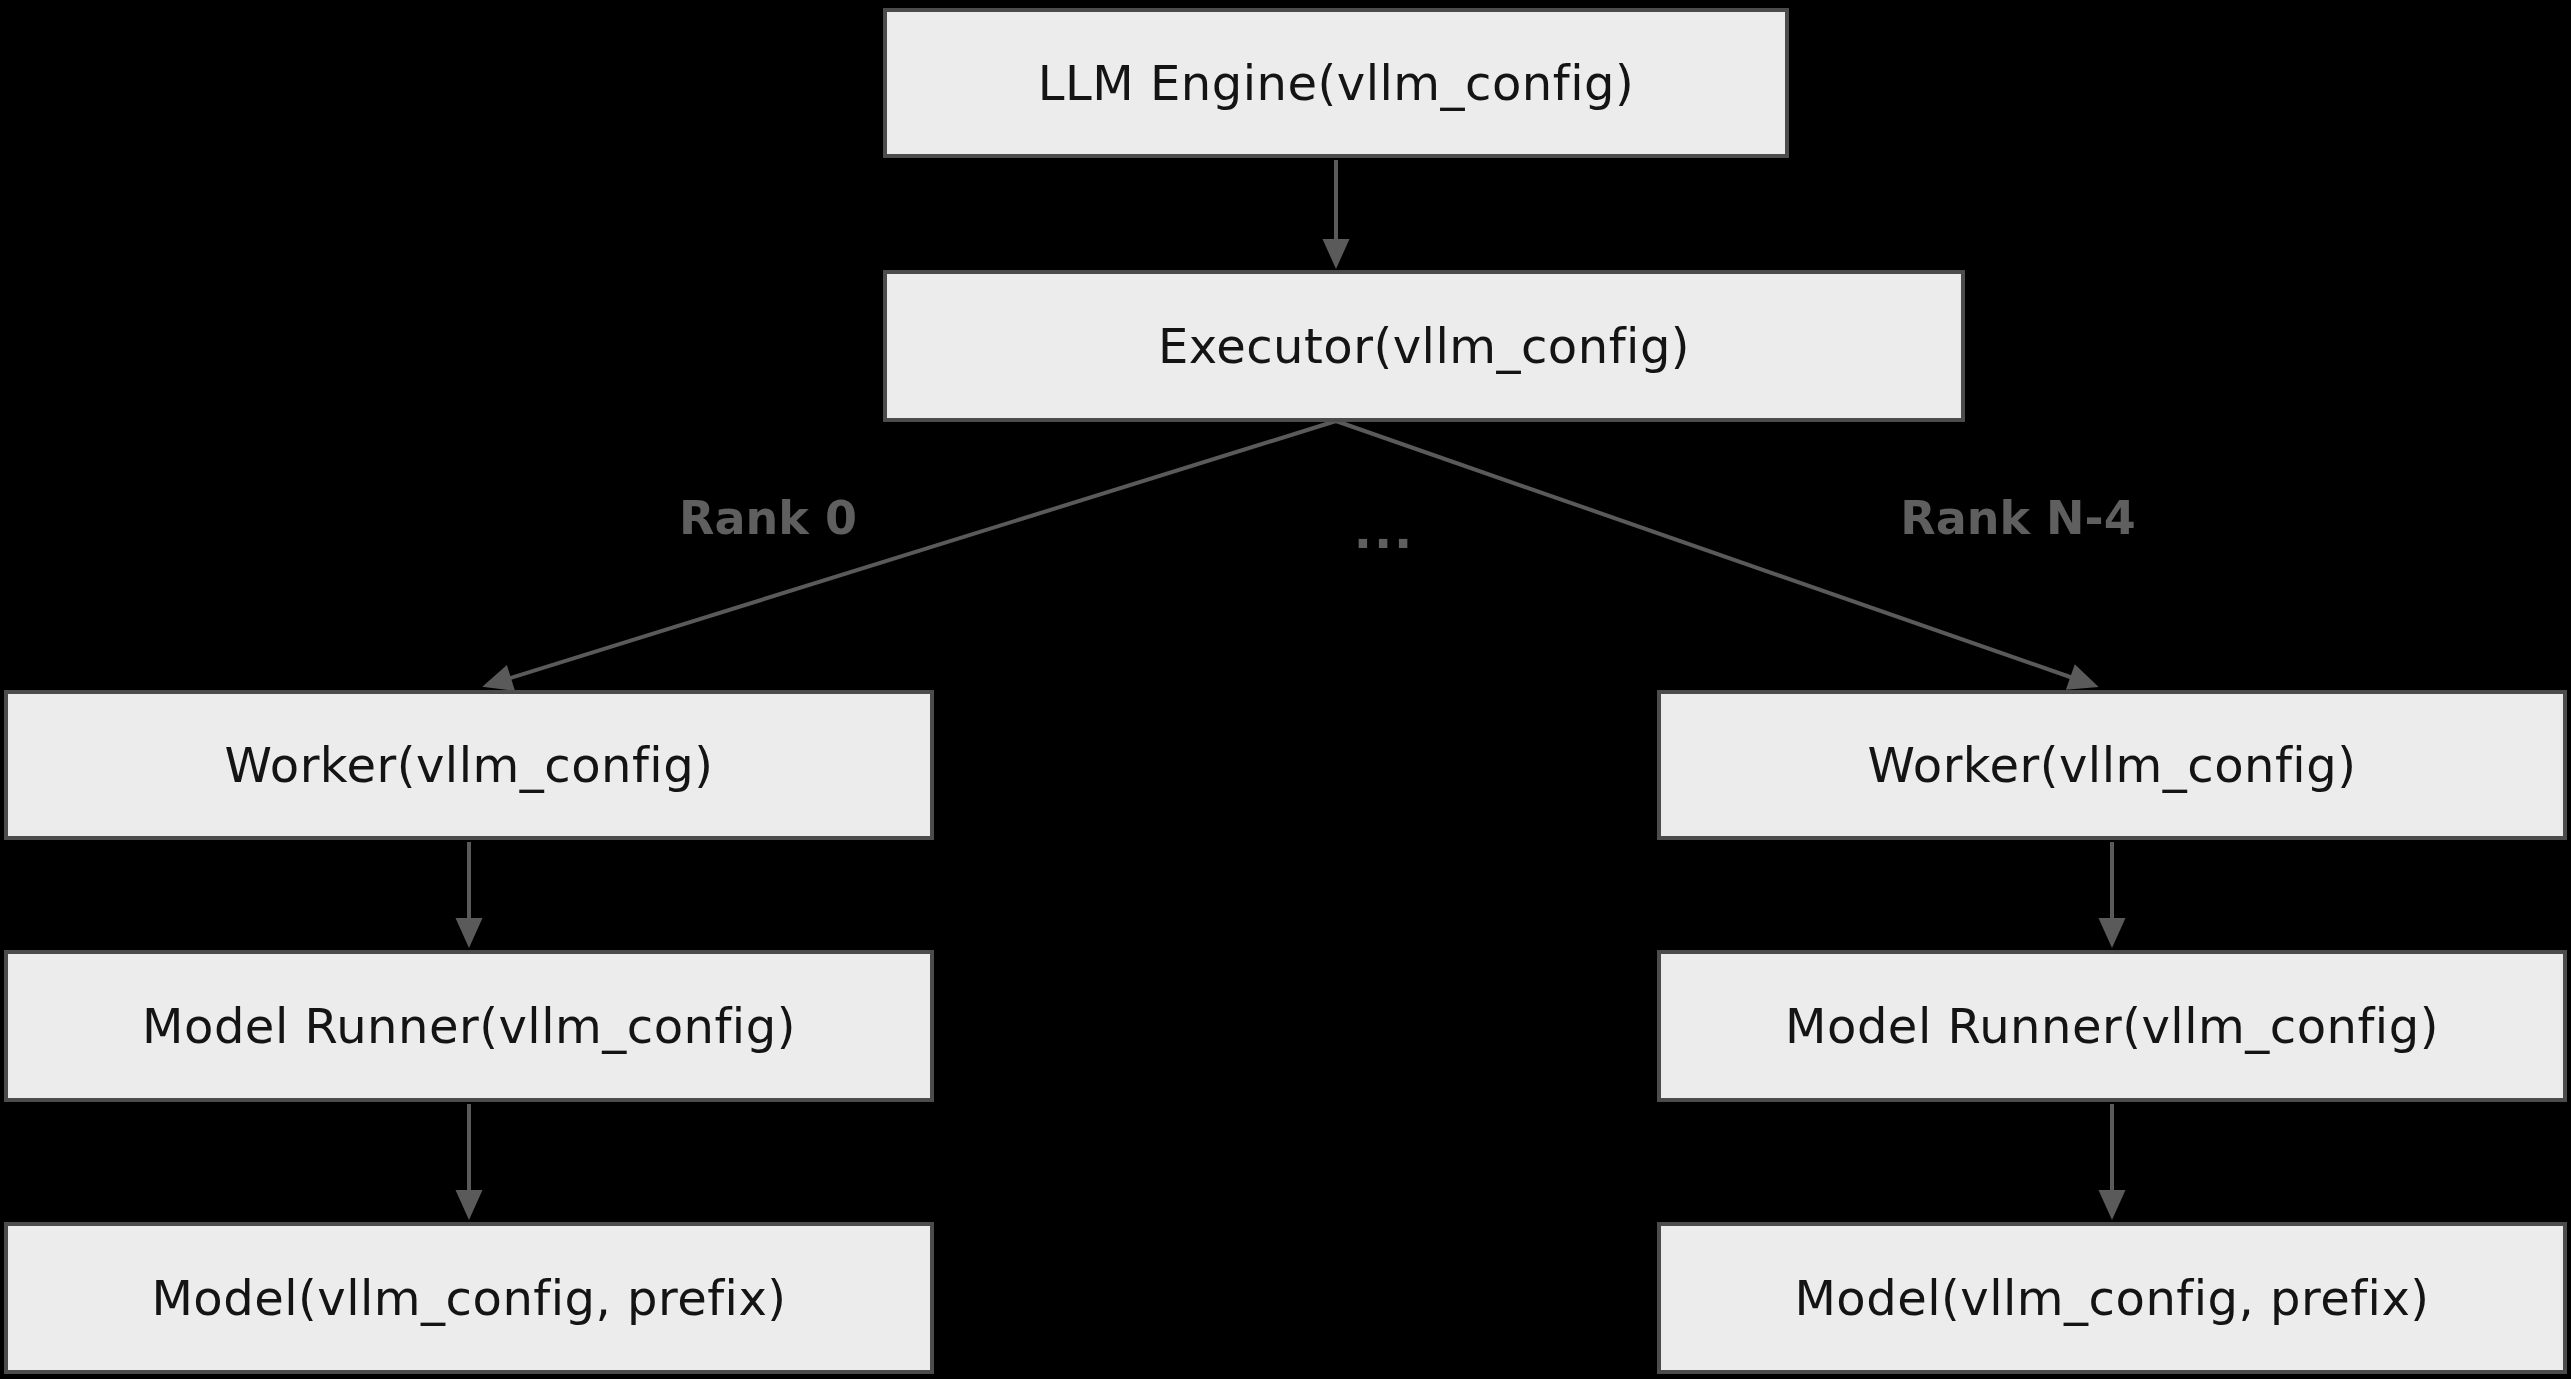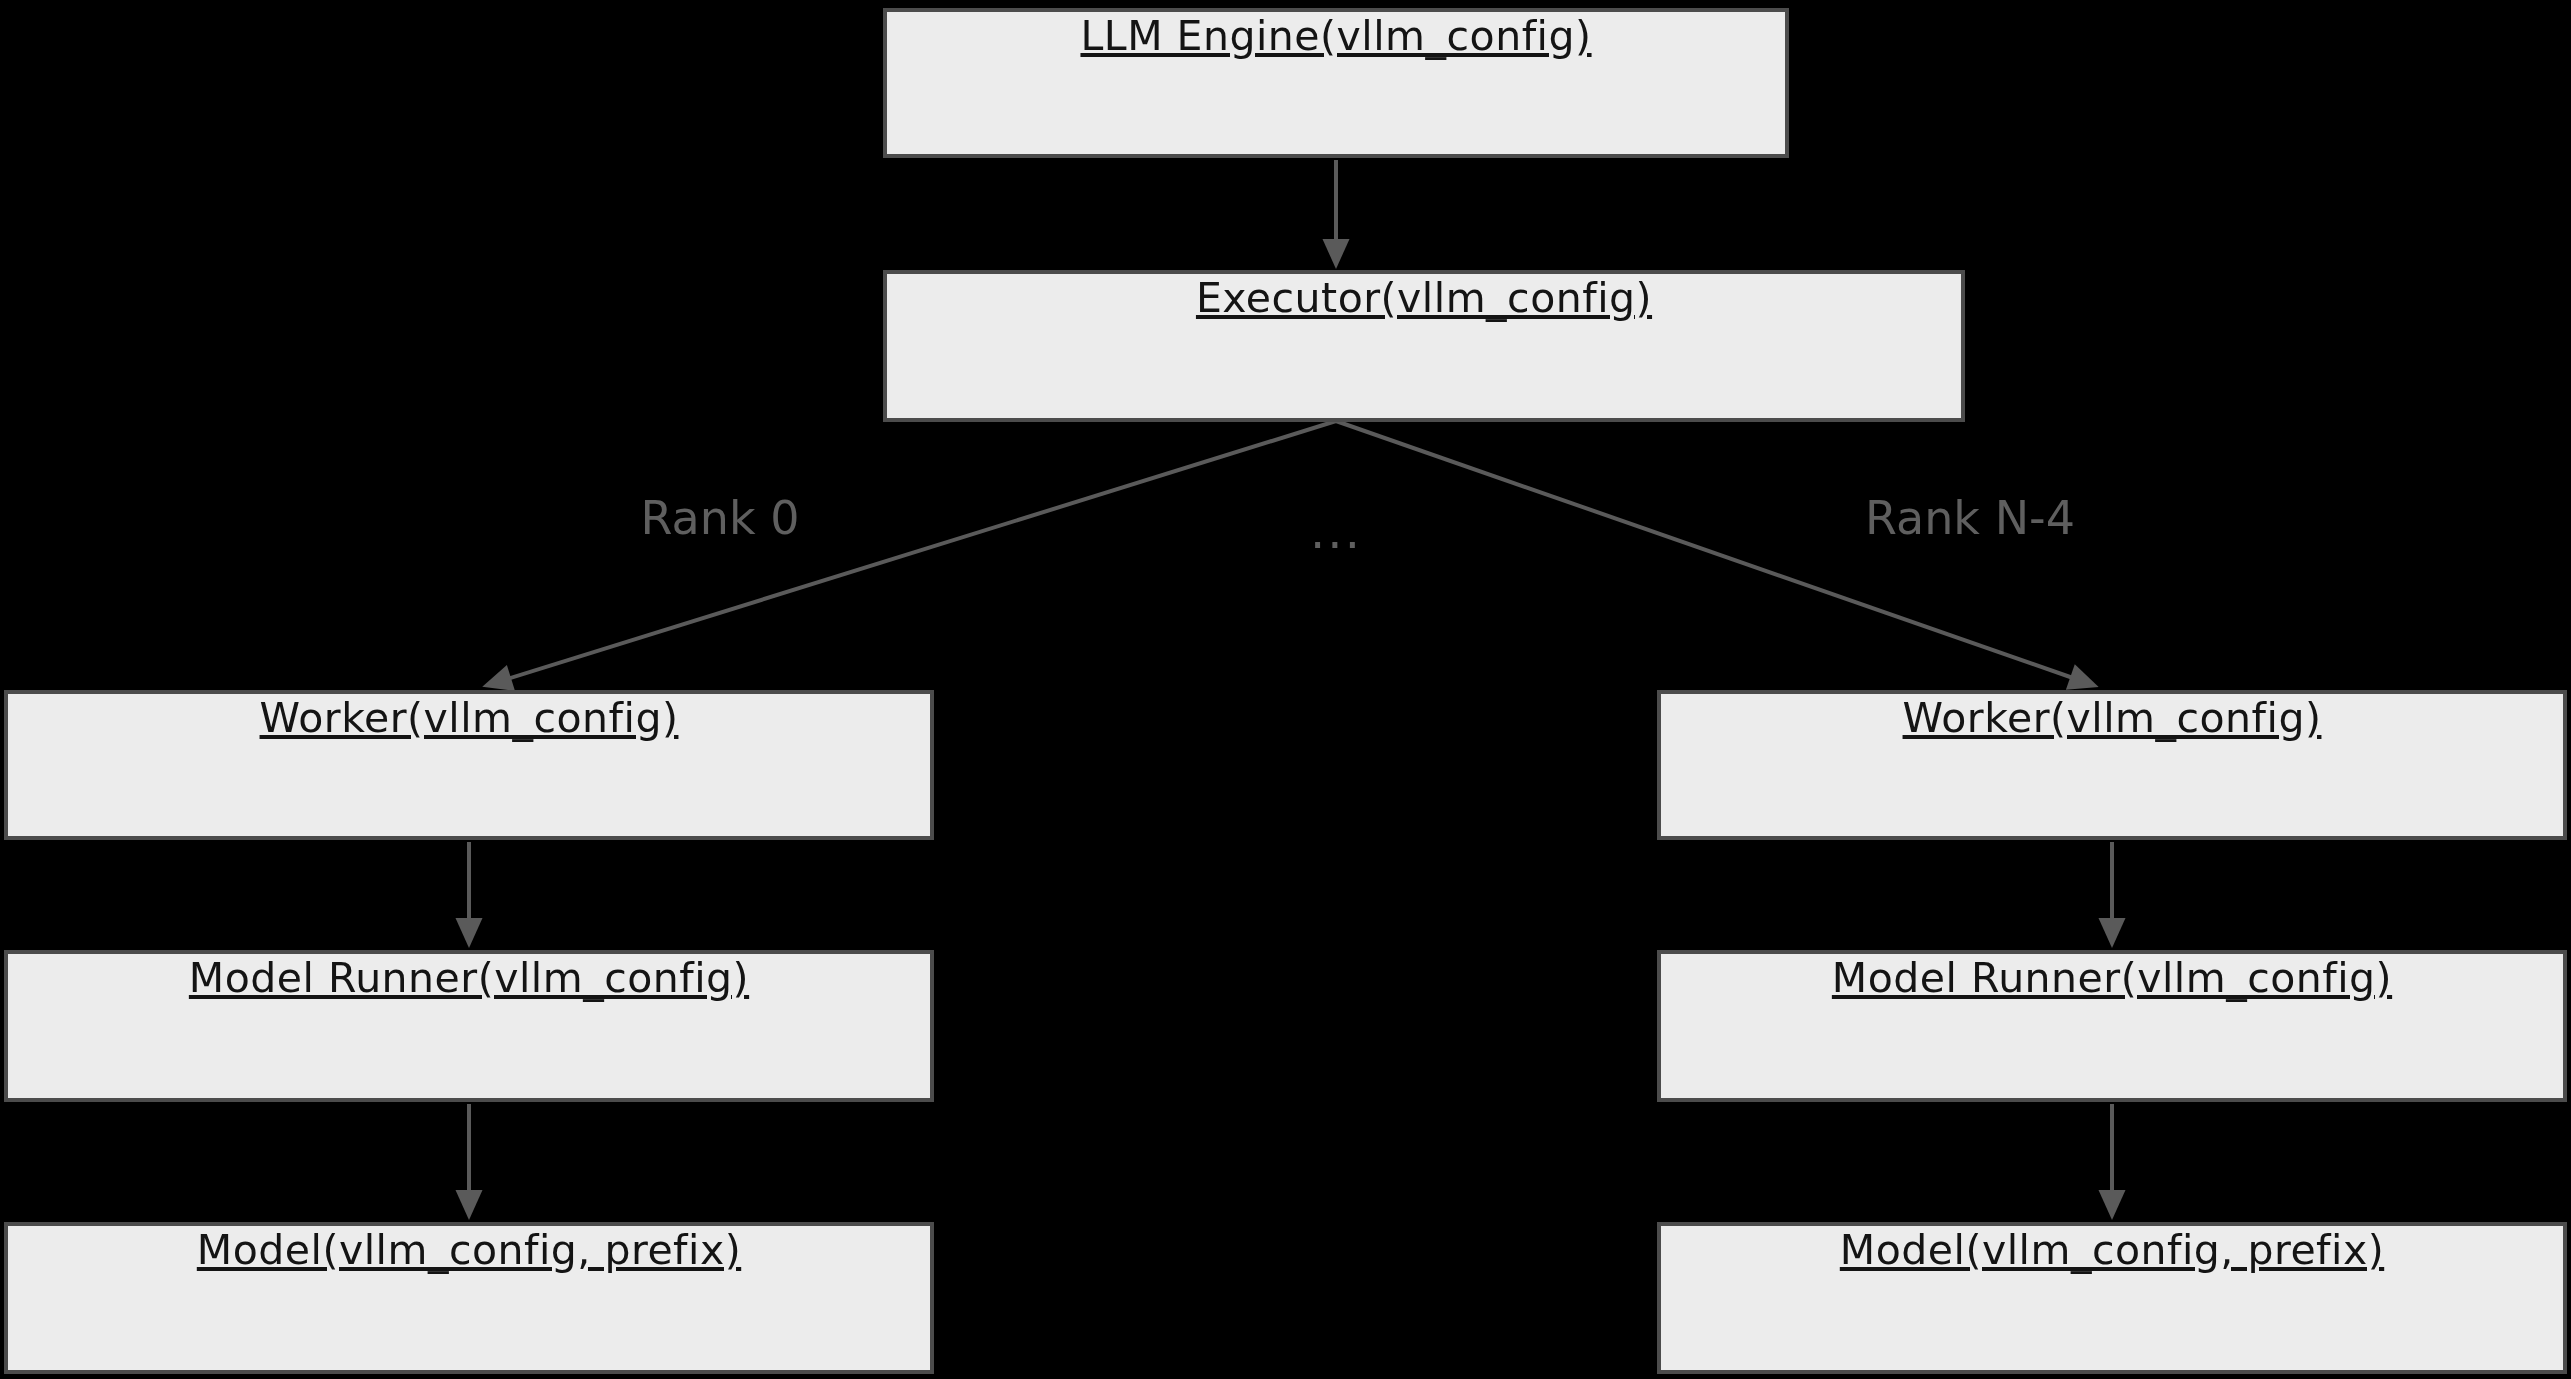--- a/index.html
+++ b/index.html
@@ -30,34 +30,34 @@
     fill: var(--c-edge, #5a5a5a);
     stroke: none;
   }
   .node {
     position: absolute;
     box-sizing: border-box;
     background: var(--c-node_fill, #ececec);
     border: 4px solid var(--c-node_border, #4c4c4c);
     color: var(--c-node_text, #141414);
     display: flex;
-    align-items: flex-start;
+    align-items: center;
     justify-content: center;
-    font-size: 41px;
+    font-size: 48px;
     letter-spacing: 0.5px;
     white-space: nowrap;
-    text-decoration: underline;
   }
   .edge-label {
     position: absolute;
     transform: translate(-50%, -50%);
     color: var(--c-edge_label, #5f5f5f);
     font-size: 46px;
-    font-weight: 400;
+    font-weight: 700;
     white-space: nowrap;
+    margin-left: 48px;
   }
   .edge-label.ellipsis {
     font-size: 48px;
     letter-spacing: 2px;
   }
 </style>
 </head>
 <body>
 
 <div class="canvas">

